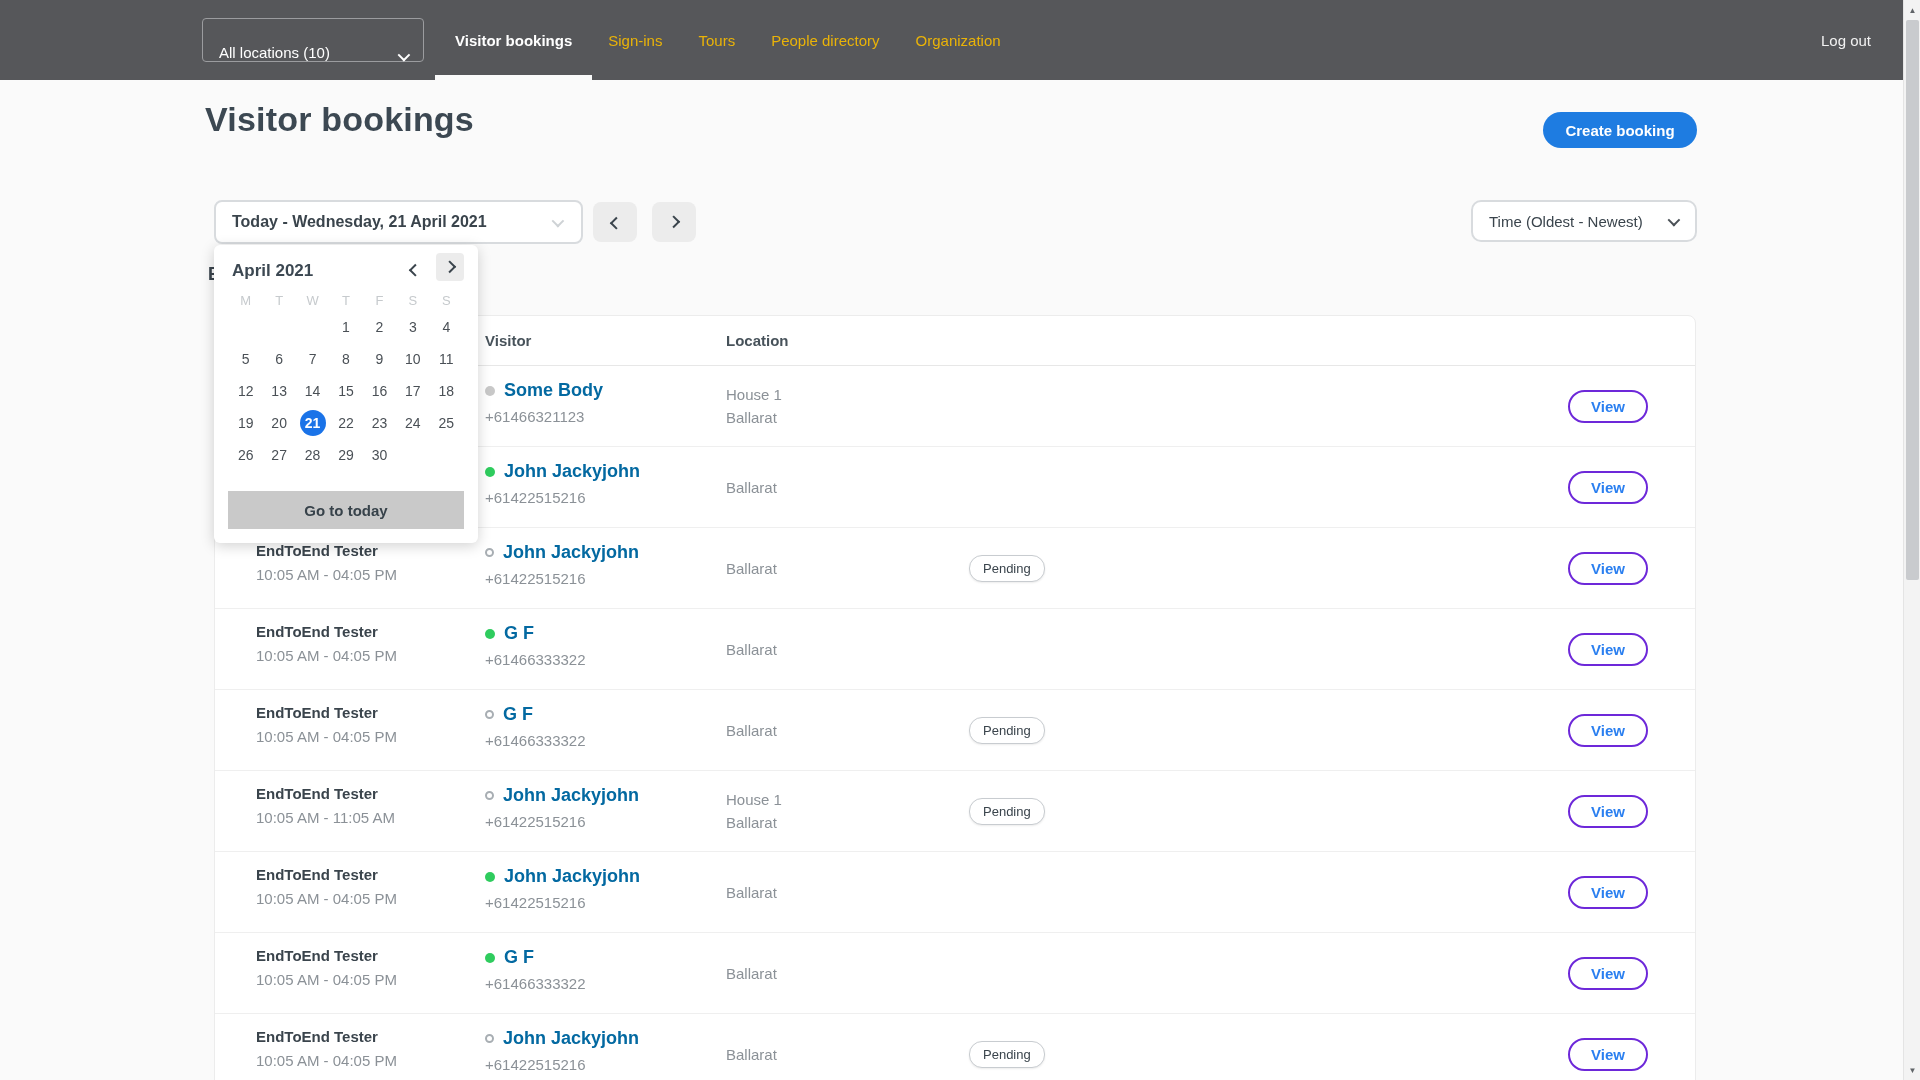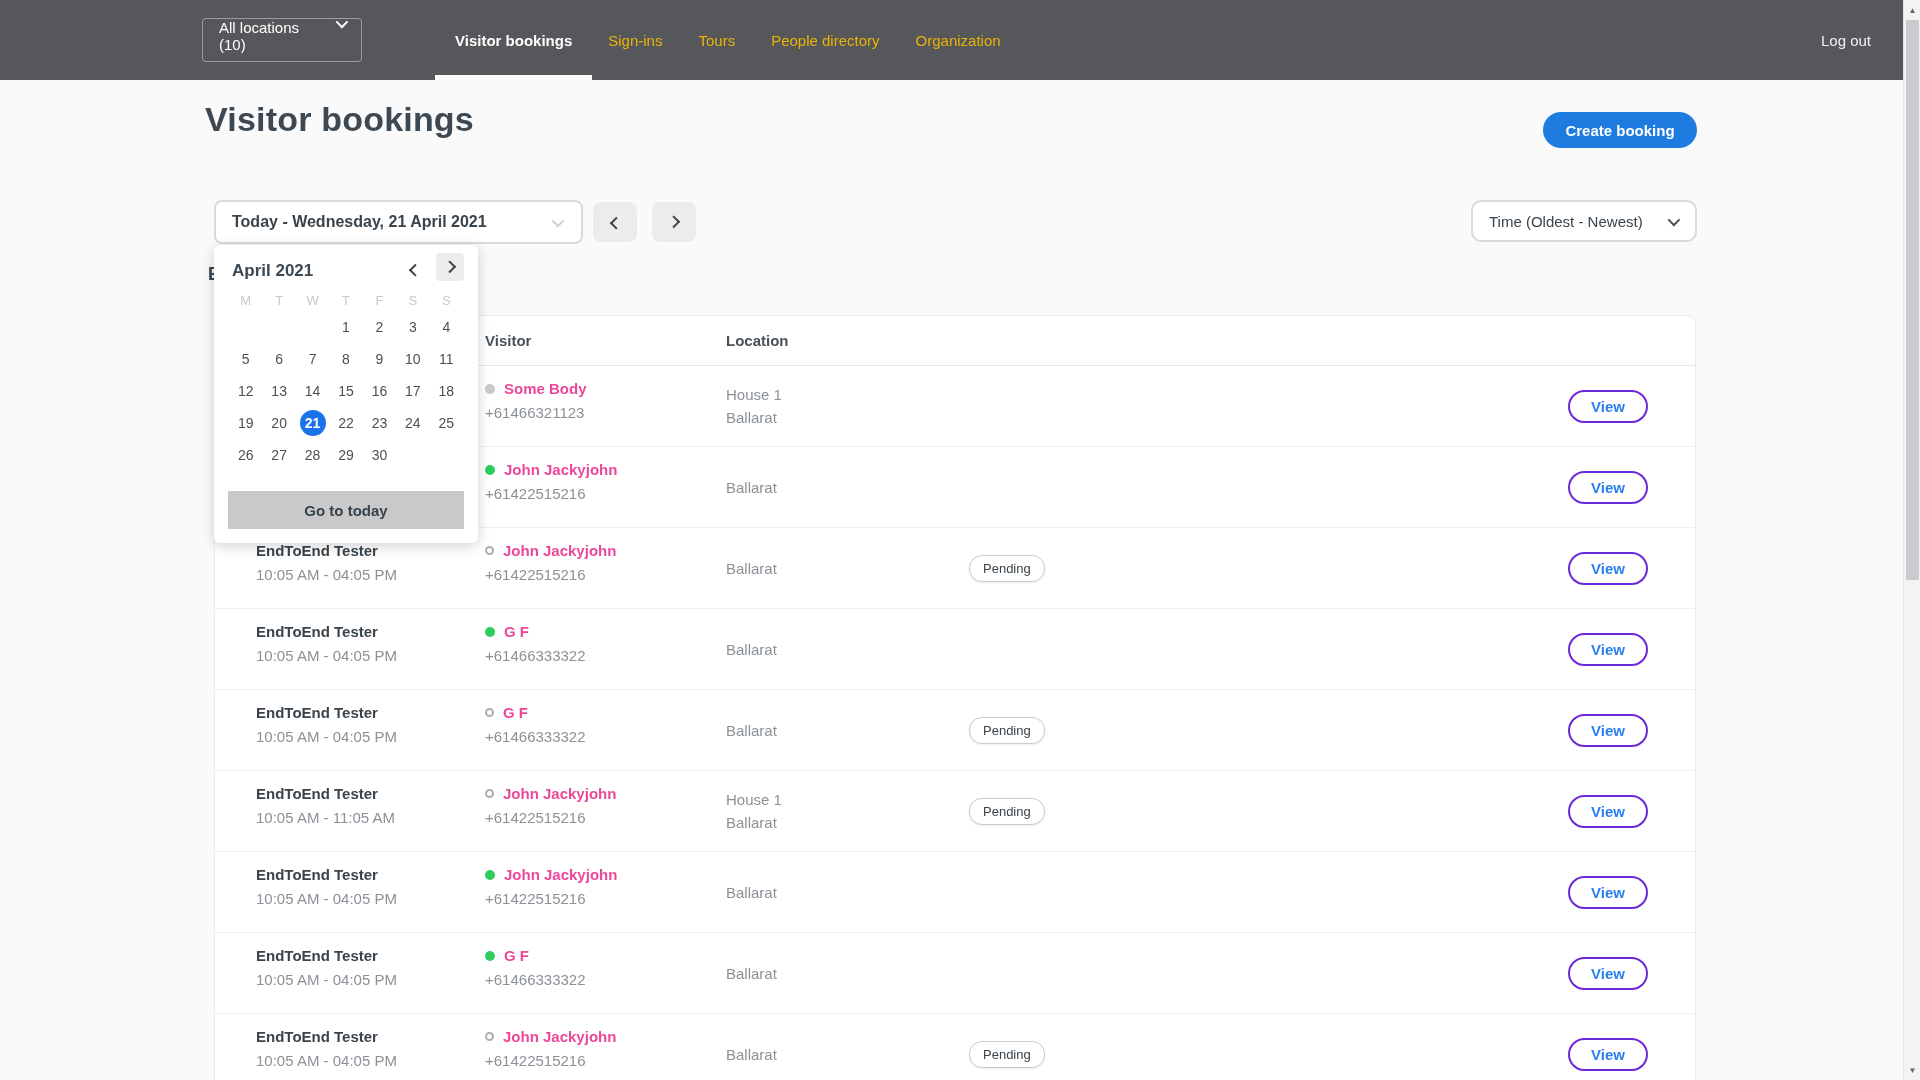--- a/index.html
+++ b/index.html
@@ -1,23 +1,23 @@
 <!DOCTYPE html>
 <html><head>
 <meta charset="utf-8">
 <style>
   * { margin:0; padding:0; box-sizing:border-box; }
   html,body { width:1920px; height:1080px; overflow:hidden; background:#fafafa;
     font-family:"Liberation Sans", sans-serif; }
 
   
   .topbar { position:absolute; left:0; top:0; width:1903px; height:80px; background:#56575a; }
-  .loc-select { position:absolute; left:202px; top:18px; width:160px; height:44px;
+  .loc-select { position:absolute; left:202px; top:18px; width:222px; height:44px;
     border:1px solid #9b9c9f; border-radius:4px; color:#ffffff; font-size:15px;
-    display:flex; align-items:flex-start; padding:0 16px; cursor:pointer; }
+    display:flex; align-items:flex-end; padding:0 16px; cursor:pointer; }
   .loc-select .lbl { flex:1; }
   .chev { display:inline-block; width:9px; height:9px; border-right:2px solid; border-bottom:2px solid; }
   .chev.down { transform:rotate(45deg) translateY(-2px); }
   .loc-select .chev { color:#fff; margin-left:10px; }
   .main-nav { position:absolute; left:453px; top:0; height:80px; display:flex; align-items:center; gap:32px; }
   .nav-item { position:relative; color:#eab308; font-size:15px; height:80px; display:flex;
     align-items:center; cursor:pointer; padding:0 2px; }
   .nav-item.active { font-weight:bold; color:#ffffff; }
   .nav-item.active::after { content:""; position:absolute; left:-18px; right:-18px; bottom:0;
     height:5px; background:#fafafa; }
@@ -71,21 +71,21 @@
   .cell { position:absolute; }
   .name-cell { left:41px; top:14px; }
   .b-name { font-size:15px; font-weight:bold; color:#3a444c; }
   .b-time { font-size:15px; color:#8b9197; margin-top:7px; }
   .visitor-cell { left:270px; top:14px; }
   .v-line { display:flex; align-items:center; }
   .dot { width:10px; height:10px; border-radius:50%; margin-right:9px; flex:0 0 auto; }
   .dot.green { background:#2fcc5e; }
   .dot.gray { background:#c8c8c8; }
   .dot.hollow { background:#ffffff; border:2px solid #a8aeb3; width:9px; height:9px; }
-  .v-name { font-size:15px; font-weight:bold; color:#ec4899;text-align:right; }
+  .v-name { font-size:18px; font-weight:bold; color:#0369a1;text-align:right; }
   .v-phone { font-size:15px; color:#8b9197; margin-top:7px; }
   .loc-cell { left:511px; top:0; height:100%; display:flex; flex-direction:column;
     justify-content:center; gap:6px; }
   .loc-line { font-size:15px; color:#8b9197; }
   .status-cell { left:754px; top:0; height:100%; display:flex; align-items:center; }
   .badge { font-size:13px; color:#3a444c; background:#ffffff; border:1px solid #c8ccd0;
     border-radius:13px; padding:5px 13px; box-shadow:0 1px 2px rgba(0,0,0,.08); }
   .view-btn { position:absolute; left:1353px; top:24px; width:80px; height:33px;
     background:#ffffff; border:2px solid #6d28d9; border-radius:17px; color:#2a7ff0;
     font-size:15px; font-weight:bold; cursor:pointer; font-family:inherit; }

